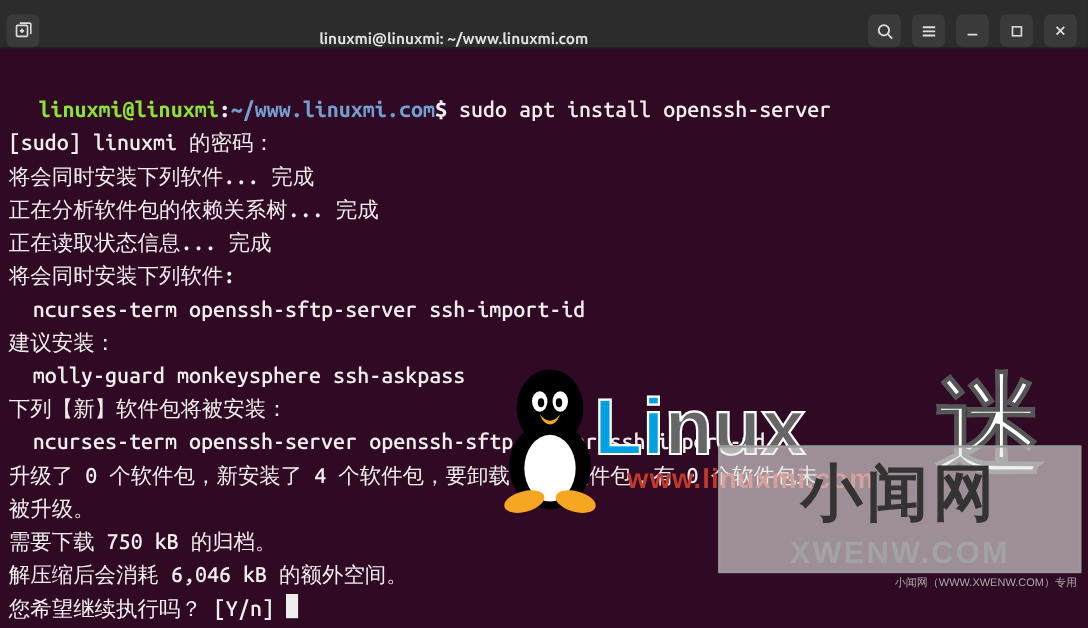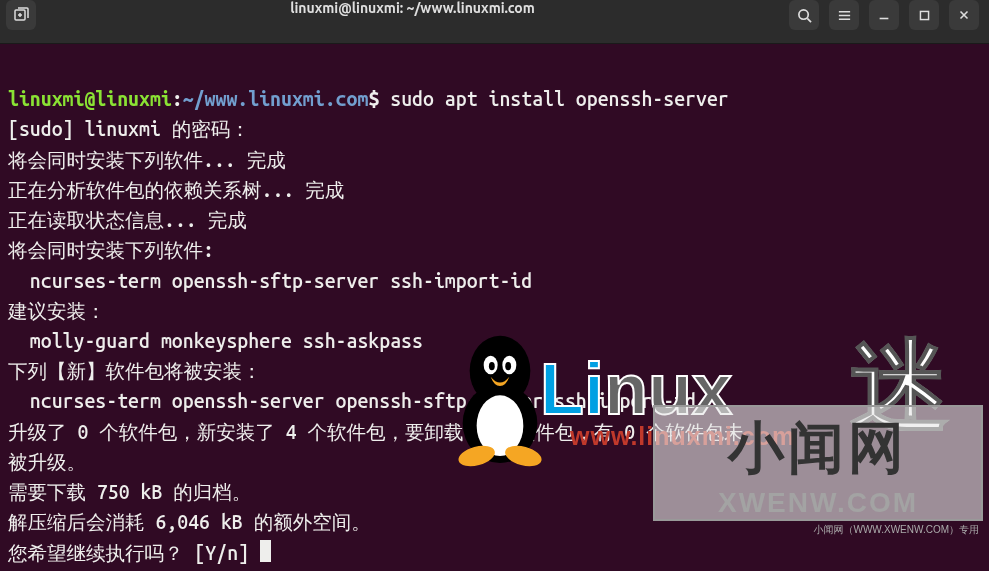--- a/index.html
+++ b/index.html
@@ -8,21 +8,21 @@
       height: 571px;
       background: #300a24;
       font-family: "Ubuntu Mono", "DejaVu Sans Mono", monospace;
       overflow: hidden;
       position: relative;
     }
     .titlebar {
       height: 44px;
       background: #2c2c2c;
       display: flex;
-      align-items: flex-start;
+      align-items: flex-end;
       padding: 0 6px;
       gap: 24px;
       border-bottom: 1px solid #1a1a1a;
     }
     .tb-btn {
       width: 30px;
       height: 30px;
       border-radius: 6px;
       background: #3a3a3a;
       display: flex;
@@ -42,21 +42,21 @@
     .tb-right { display: flex; gap: 10px; align-items: center; margin-right: 4px; }
     .tb-left { display: flex; gap: 6px; align-items: center; }
     .terminal {
       padding: 10px 8px;
       font-size: 19.5px;
       line-height: 1.55;
       color: #eeeeec;
       white-space: pre;
       font-weight: 500;
     }
-    .prompt-user { color: #8ae234; font-weight: bold; }
+    .prompt-user { color: #8ae234; font-weight: bold; margin-left: 27px; }
     .prompt-path { color: #729fcf; font-weight: bold; }
     .prompt-sep { color: #eeeeec; font-weight: bold; }
     .cursor {
       display: inline-block;
       width: 11px;
       height: 22px;
       background: #eeeeec;
       vertical-align: text-bottom;
       margin-bottom: 2px;
     }

